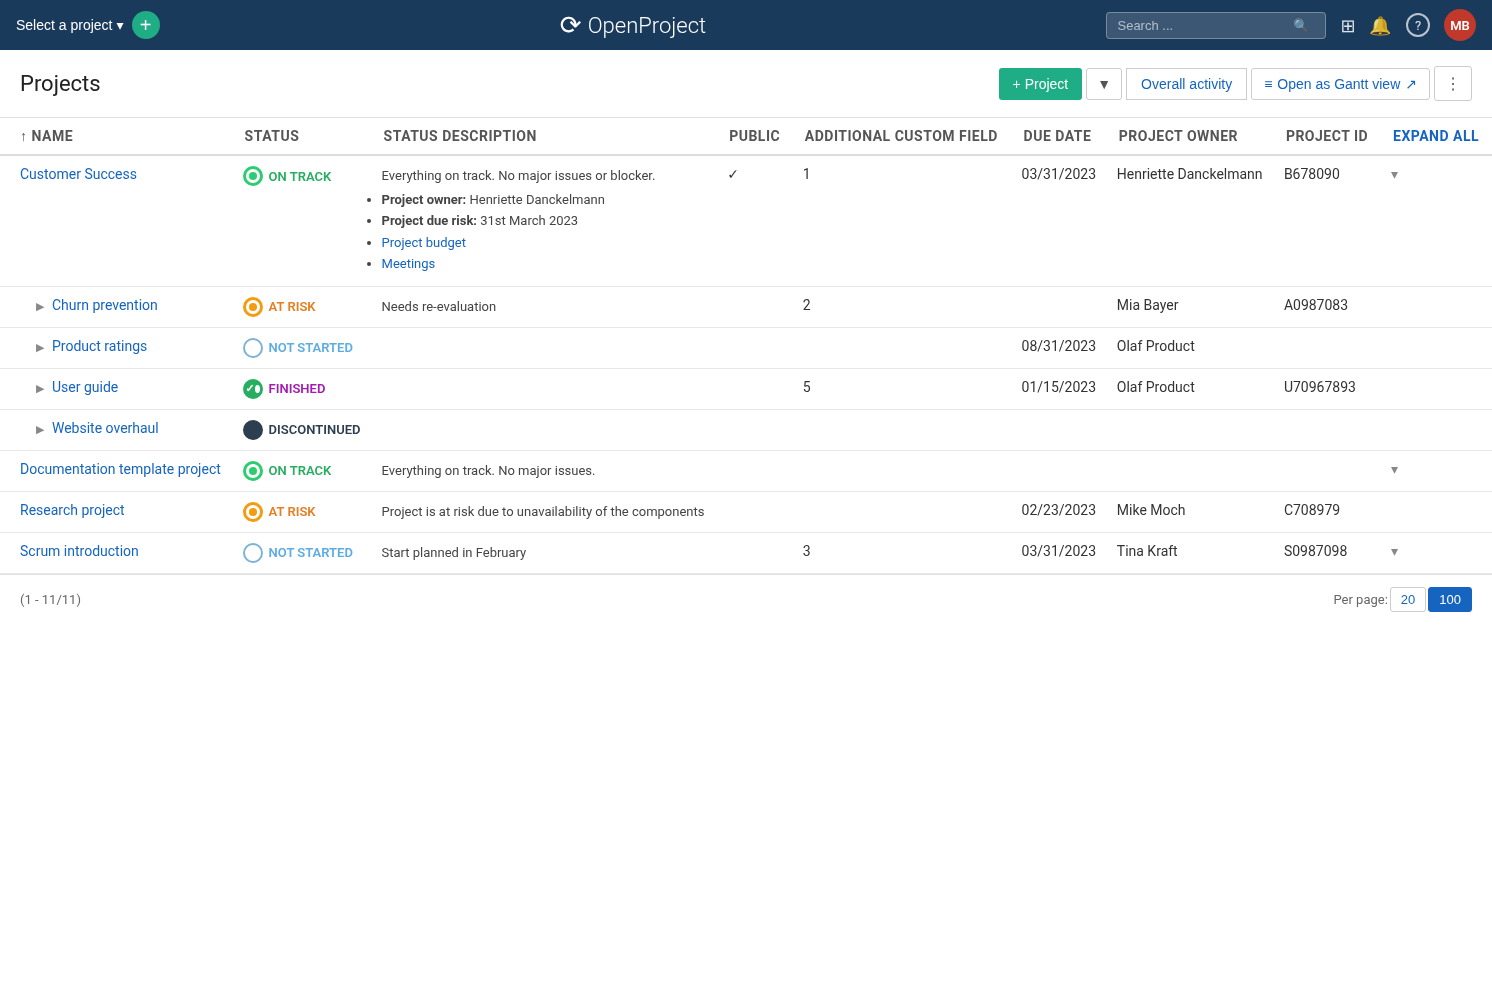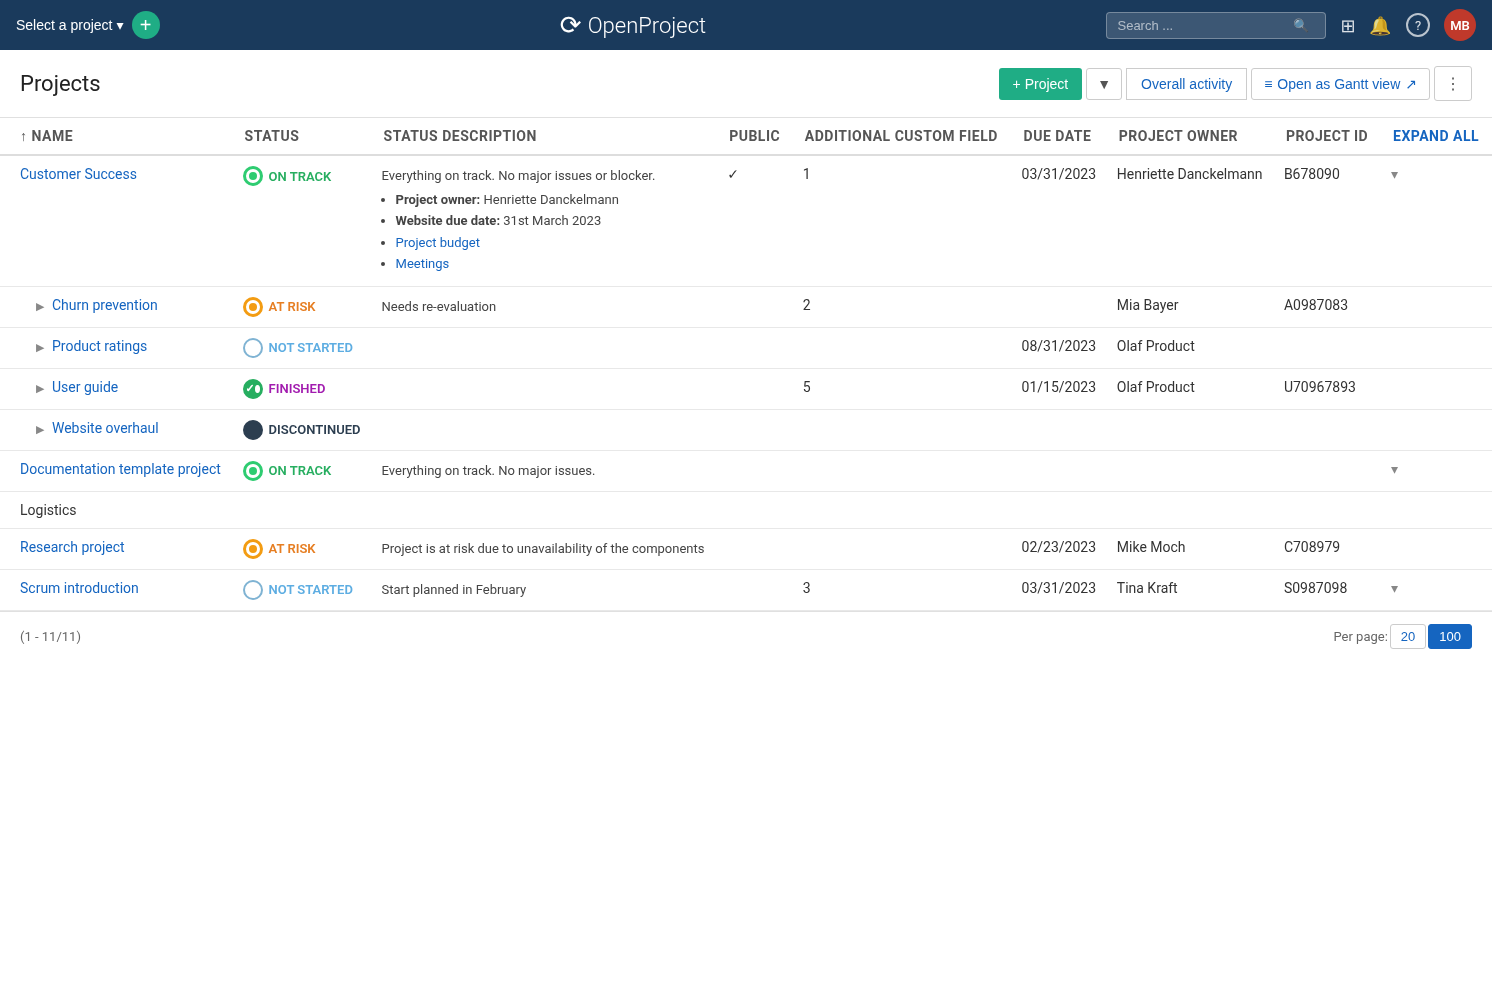--- a/index.html
+++ b/index.html
@@ -74,21 +74,21 @@
     .status-at-risk .status-text { color: #e67e22; }
     .status-not-started .status-circle { border: 2px solid #7fb3d3; background: #fff; }
     .status-not-started .status-text { color: #5dade2; }
     .status-finished .status-circle { border: 3px solid #27ae60; background: #27ae60; display:flex; align-items:center; justify-content:center; }
     .status-finished .status-circle::after { content:''; display:block; width:8px; height:8px; border-radius:50%; background:#fff; }
     .status-finished .status-text { color: #1a7a42; }
     .status-discontinued .status-circle { border: 3px solid #2c3e50; background: #2c3e50; }
     .status-discontinued .status-text { color: #2c3e50; }
 
     .status-desc { font-size: 13px; color: #444; line-height: 1.5; }
-    .status-desc ul { margin-left: 14px; margin-top: 4px; }
+    .status-desc ul { margin-top: 4px; }
     .status-desc li { margin-bottom: 2px; }
     .status-desc a { color: #1565c0; text-decoration: none; }
 
     .check-icon { color: #333; font-size: 14px; }
     .chevron-down { color: #888; font-size: 14px; }
 
     
     .table-footer {
       display: flex; justify-content: space-between; align-items: center; padding: 12px 20px; border-top: 1px solid #e0e0e0; font-size: 13px; color: #666;
     }
@@ -166,21 +166,21 @@
           <div class="status-badge status-on-track">
             <div class="status-circle"></div>
             <span class="status-text">ON TRACK</span>
           </div>
         </td>
         <td>
           <div class="status-desc">
             Everything on track. No major issues or blocker.
             <ul>
               <li><strong>Project owner:</strong> Henriette Danckelmann</li>
-              <li><strong>Website due date:</strong> 31st March 2023</li>
+              <li><strong>Project due risk:</strong> 31st March 2023</li>
               <li><a href="#">Project budget</a></li>
               <li><a href="#">Meetings</a></li>
             </ul>
           </div>
         </td>
         <td><span class="check-icon">✓</span></td>
         <td>1</td>
         <td>03/31/2023</td>
         <td>Henriette Danckelmann</td>
         <td>B678090</td>
@@ -281,23 +281,20 @@
         </td>
         <td><span class="status-desc">Everything on track. No major issues.</span></td>
         <td></td>
         <td></td>
         <td></td>
         <td></td>
         <td></td>
         <td><span class="chevron-down">▾</span></td>
       </tr>
 
-      <tr>
-        <td colspan="9" class="section-header">Logistics</td>
-      </tr>
 
       <tr>
         <td>
           <a class="project-name-link" href="#">Research project</a>
         </td>
         <td>
           <div class="status-badge status-at-risk">
             <div class="status-circle"></div>
             <span class="status-text">AT RISK</span>
           </div>

